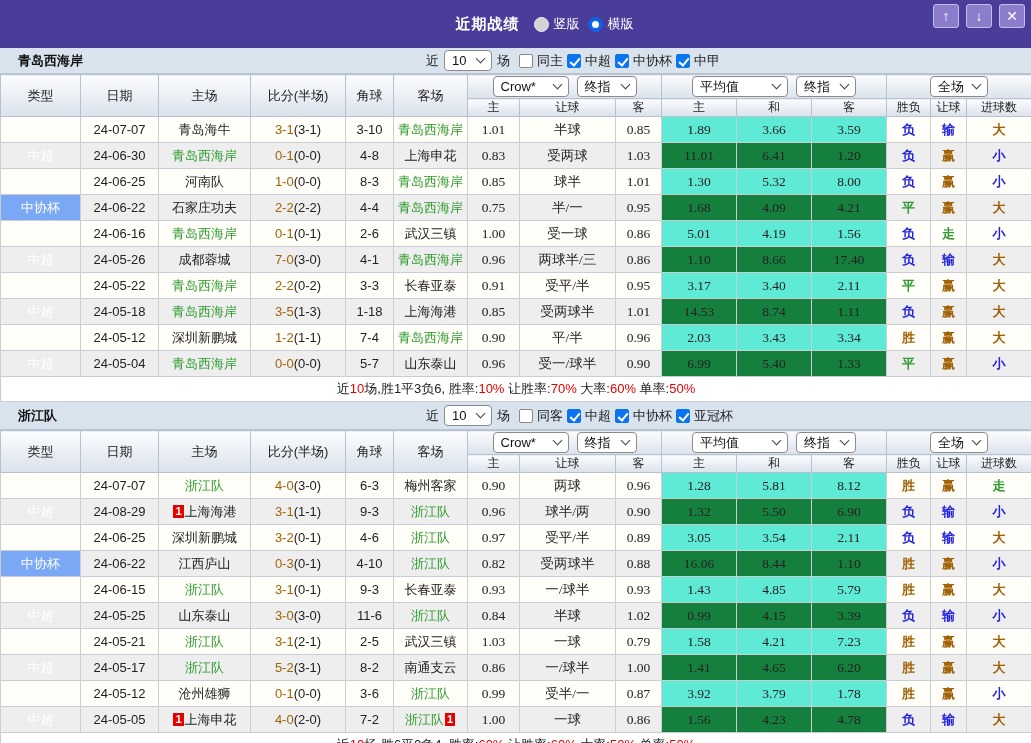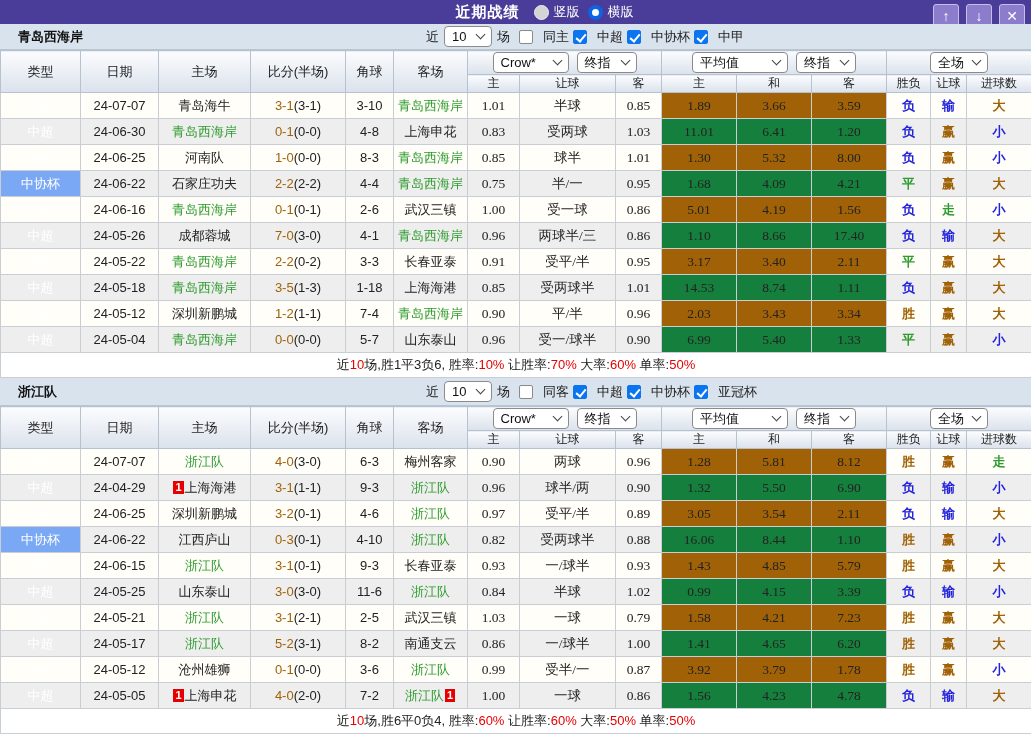--- a/index.html
+++ b/index.html
@@ -1,36 +1,36 @@
 <!DOCTYPE html>
 <html><head>
 <meta charset="utf-8">
 <style>
   *{margin:0;padding:0;box-sizing:border-box;}
   html,body{width:1031px;background:#fff;}
   body{height:743px;overflow:hidden;font-family:"Liberation Sans","DejaVu Sans",sans-serif;font-size:13px;color:#222;}
 
   
-  .titlebar{height:24px;background:#4a3d99;display:flex;align-items:center;justify-content:center;position:relative;color:#fff;padding-left:58px;}
+  .titlebar{height:48px;background:#4a3d99;display:flex;align-items:center;justify-content:center;position:relative;color:#fff;padding-left:58px;}
   .title{font-size:15px;font-weight:bold;letter-spacing:1px;}
   .radios{display:flex;align-items:center;margin-left:14px;gap:8px;font-size:13px;text-align:center;}
   .radio-item{display:inline-flex;align-items:center;gap:5px;cursor:pointer;}
   .radio{width:15px;height:15px;border-radius:50%;background:#d4d4d4;border:1px solid #eceaf6;}
   .radio.selected{background:#fff;border:4px solid #0f62e6;}
   .winbtns{position:absolute;right:6px;top:4px;display:flex;gap:7px;padding-left:0;}
   .winbtn{width:26px;height:24px;background:#8b7ccc;border:1px solid #c6bdea;border-radius:3px;color:#fff;font-size:14px;font-weight:bold;display:flex;align-items:center;justify-content:center;cursor:pointer;line-height:1;}
 
   
   .filterbar{background:#d9e3ee;border-bottom:1px solid #b9c5d1;position:relative;display:flex;align-items:center;}
   .filterbar.f1{height:26px;}
   .filterbar.f2{height:28px;}
   .teamname{position:absolute;left:18px;font-weight:bold;color:#111;}
   .filters{position:absolute;left:426px;display:flex;align-items:center;gap:5px;white-space:nowrap;}
   .cbgroup{display:inline-flex;align-items:center;gap:2px;margin-left:4px;}
-  .cb-item{display:inline-flex;align-items:center;gap:8px;cursor:pointer;margin-right:2px;justify-content:center;}
+  .cb-item{display:inline-flex;align-items:center;gap:2px;cursor:pointer;margin-right:2px;justify-content:center;}
   .checkbox{width:14px;height:14px;border:1px solid #8a8a8a;background:#fff;display:inline-block;border-radius:2px;position:relative;margin-right:2px;}
   .checkbox.checked{background:#0b74ef;border-color:#0b74ef;}
   .checkbox.checked::after{content:"";position:absolute;left:4px;top:1px;width:4px;height:8px;border-right:2px solid #fff;border-bottom:2px solid #fff;transform:rotate(40deg);}
 
   
   .select{display:inline-flex;align-items:center;justify-content:space-between;background:#fff;border:1px solid #8b8b8b;border-radius:4px;padding:0 7px;height:21px;cursor:pointer;color:#111;}
   .select .chev{width:7px;height:7px;border-right:1.7px solid #444;border-bottom:1.7px solid #444;transform:rotate(45deg);margin-top:-4px;margin-left:7px;}
   .select.w-count{width:48px;}
   .select.w-crow{width:76px;}
   .select.w-zhongzhi{width:60px;}
@@ -40,21 +40,21 @@
   
   table{border-collapse:collapse;table-layout:fixed;width:1031px;font-size:13px;}
   th,td{border:1px solid #c9ced5;text-align:center;overflow:hidden;white-space:nowrap;}
   thead th{background:linear-gradient(#fbfcfe,#dbe2ec);font-weight:normal;color:#222;border-color:#b6c2ce;}
   tr.hgroup th{height:24px;}
   tr.hsub th{height:18px;font-size:12px;}
   .selwrap{display:flex;align-items:center;justify-content:center;gap:8px;}
   tbody td{height:26px;}
   tr.odd td{background:#fffef8;}
   tr.even td{background:#eeeeee;}
-  tr.odd td.avg{background:#a16207;}
+  tr.odd td.avg{background:#5eead4;}
   tr.even td.avg{background:#15803d;}
   td.type{background:#1a6ef0;color:#fff;}
   td.type.cup{background:#7aa8f4;}
   td.res{font-weight:bold;}
   td.odds,td.avg{font-family:"Liberation Serif","DejaVu Serif",serif;font-size:13.5px;}
   .green{color:#2f9b2f;}
   .red{color:#a16207;}
   .blue{color:#2323dd;}
   .badge{display:inline-block;background:#e60000;color:#fff;font-size:11px;line-height:13px;padding:0 2px;margin:0 1px;font-weight:bold;vertical-align:1px;}
   tfoot td.summary{background:#fff;height:25px;border-color:#c9ced5;}
@@ -476,21 +476,21 @@
         <td class="odds">0.96</td>
         <td class="avg">1.28</td>
         <td class="avg">5.81</td>
         <td class="avg">8.12</td>
         <td class="res red">胜</td>
         <td class="res red">赢</td>
         <td class="res green">走</td>
       </tr>
       <tr class="even">
         <td class="type">中超</td>
-        <td>24-04-29</td>
+        <td>24-08-29</td>
         <td><span class="badge">1</span><span>上海海港</span></td>
         <td><span class="red">3-1</span><span>(1-1)</span></td>
         <td>9-3</td>
         <td><span class="green">浙江队</span></td>
         <td class="odds">0.96</td>
         <td class="odds">球半/两</td>
         <td class="odds">0.90</td>
         <td class="avg">1.32</td>
         <td class="avg">5.50</td>
         <td class="avg">6.90</td>

